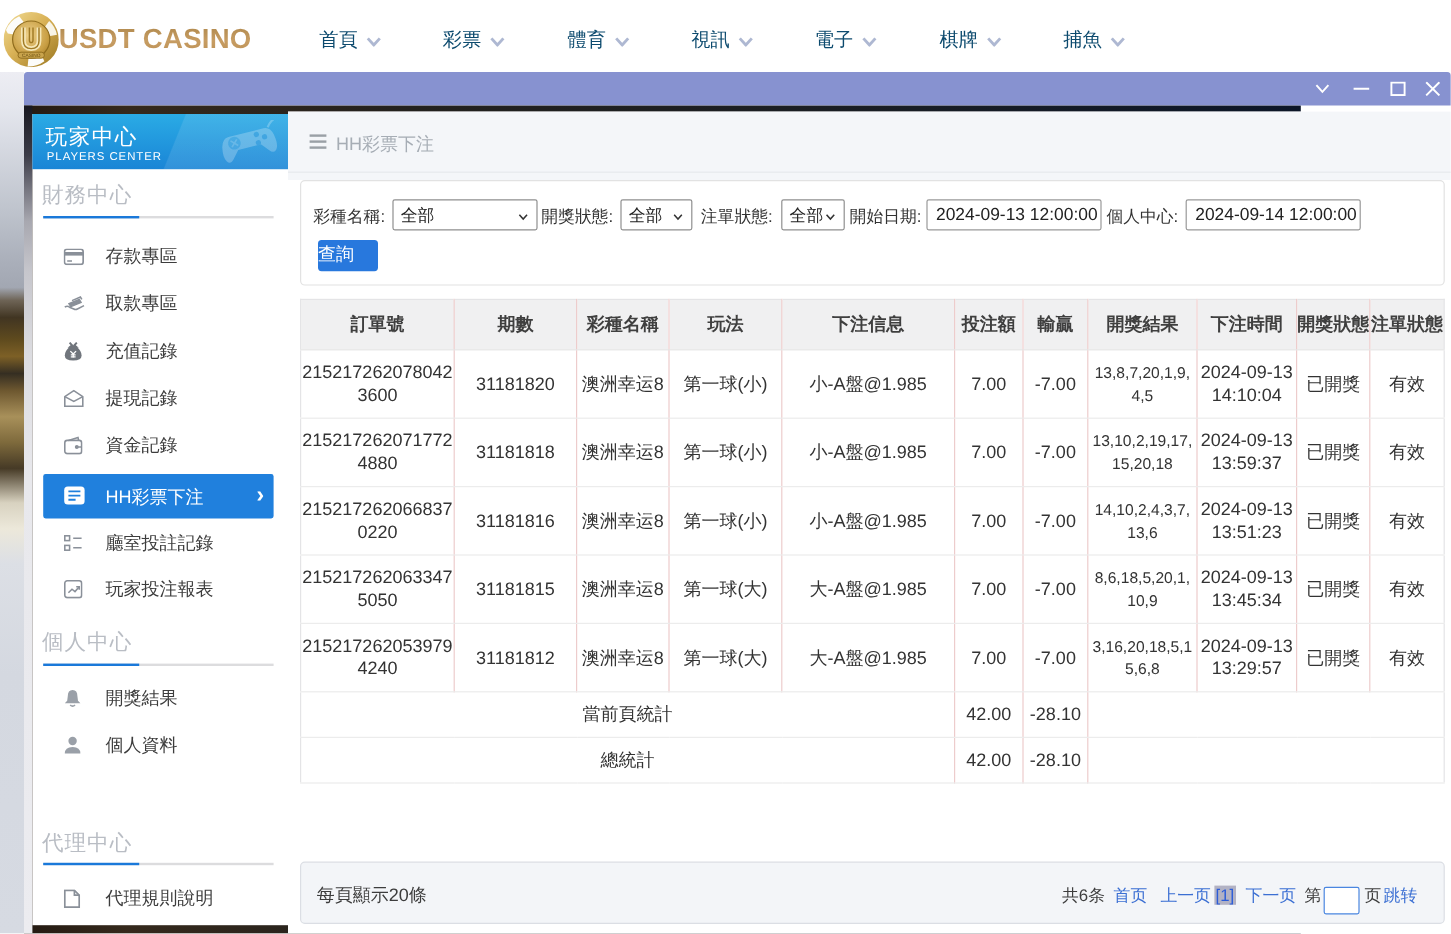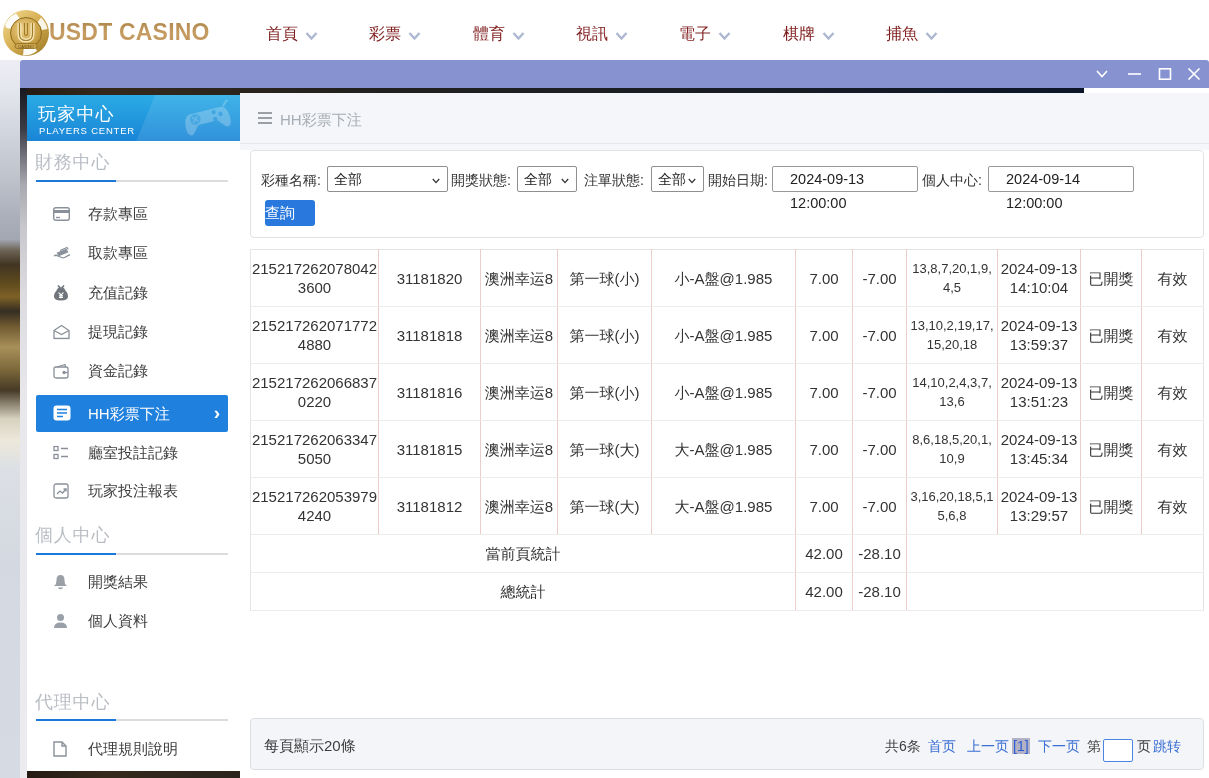--- a/index.html
+++ b/index.html
@@ -6,21 +6,21 @@
 html,body { width:1209px; height:778px; overflow:hidden; }
 body { font-family:"Liberation Sans", sans-serif; position:relative; background:#fff; }
 
 
 #topbar { position:absolute; left:0; top:0; width:1209px; height:60px; background:#fff; }
 #coin { position:absolute; left:3px; top:10px; width:46px; height:46px; }
 #brand { position:absolute; left:49px; top:19px; font-size:23px; font-weight:bold; letter-spacing:0.2px;
   background:linear-gradient(180deg,#ab8448 0%, #c79d63 55%, #bb8f54 100%);
   -webkit-background-clip:text; background-clip:text; color:transparent;
   font-stretch:condensed; }
-.nav { position:absolute; top:4px; height:60px; line-height:60px; font-size:16px; color:#7f1d1d; }
+.nav { position:absolute; top:4px; height:60px; line-height:60px; font-size:16px; color:#0c4a6e; }
 .nav svg { margin-left:7px; vertical-align:middle; margin-top:2px; }
 
 
 #leftstrip { position:absolute; left:0; top:60px; width:20px; height:718px;
   background:linear-gradient(180deg,
    #ededf3 0%, #e5e7ee 4%,
    #d8dbe3 8%, #bfc4cd 16%, #aaafba 22%, #a2a7b2 25%,
    #6e6456 26.5%, #413522 28.5%, #5e4a1e 31%, #7d6026 33%, #352e22 35%,
    #6e5830 37%, #a8905a 40%, #7e6a3c 43%, #463a26 46%,
    #d8d2c0 50%, #ece8da 53%, #dcdfe5 57%,
@@ -64,21 +64,21 @@
 #crumb .burger i { display:block; margin-top:2.6px; height:2.5px; background:#9aa0a6; }
 #crumb .bt { position:absolute; left:40px; top:18px; font-size:15px; color:#a6adb5; }
 
 #filter { position:absolute; left:10px; top:57px; width:954px; height:88px; background:#fff;
   border:1px solid #e2e2e2; border-radius:4px; }
 .flabel { position:absolute; top:21px; font-size:14px; color:#333; }
 .fsel { position:absolute; top:15px; height:26px; border:1px solid #8f8f8f; border-radius:2px; background:#fff;
   font-size:14px; color:#222; padding-left:6px; line-height:24px; }
 .fsel .car { position:absolute; right:7px; top:10px; width:8px; height:8px; }
 .finp { position:absolute; top:15px; height:26px; border:1px solid #999; border-radius:2px; background:#fff;
-  font-size:14.5px; color:#222; padding-left:17px; line-height:24px; }
+  font-size:14.5px; color:#222; padding-left:7px; line-height:24px; }
 #qbtn { position:absolute; left:14px; top:49px; width:50px; height:26px; background:#2878dd; border-radius:3px;
   color:#fff; font-size:15px; text-align:left; line-height:26px; }
 
 #tbl { position:absolute; left:10px; top:156px; width:954px; border-collapse:collapse; table-layout:fixed;
   font-size:15px; color:#333; }
 #tbl td { border-right:1px solid #edcccc; border-bottom:1px solid #ececec; text-align:center;
   vertical-align:middle; line-height:19px; overflow:hidden; padding:0; }
 #tbl td:last-child { border-right:none; }
 #tbl tr.hd td { background:#f0f0f1; font-weight:bold; color:#3f3f3f; border-bottom:1px solid #e4e4e4; }
 #tbl { border:1px solid #e4e4e6; }
@@ -338,20 +338,33 @@
             <col style="width:94px">
           <col style="width:144px">
             <col style="width:57px">
             <col style="width:54px">
             <col style="width:91px">
           <col style="width:83px">
             <col style="width:61px">
             <col>
         </colgroup>
         <tbody>
+            <tr class="hd" style="height:42px;">
+          <td>訂單號</td>
+              <td>期數</td>
+              <td>彩種名稱</td>
+              <td>玩法</td>
+              <td>下注信息</td>
+              <td>投注額</td>
+              <td>輸贏</td>
+              <td>開獎結果</td>
+              <td>下注時間</td>
+              <td>開獎狀態</td>
+              <td>注單狀態</td>
+        </tr>
         <tr style="height:57px;">
               <td>215217262078042<br>3600</td>
               <td>31181820</td>
               <td>澳洲幸运8</td>
               <td>第一球(小)</td>
               <td>小-A盤@1.985</td>
               <td>7.00</td>
               <td>-7.00</td>
               <td class="sm">13,8,7,20,1,9,<br>4,5</td>
               <td>2024-09-13<br>14:10:04</td>

